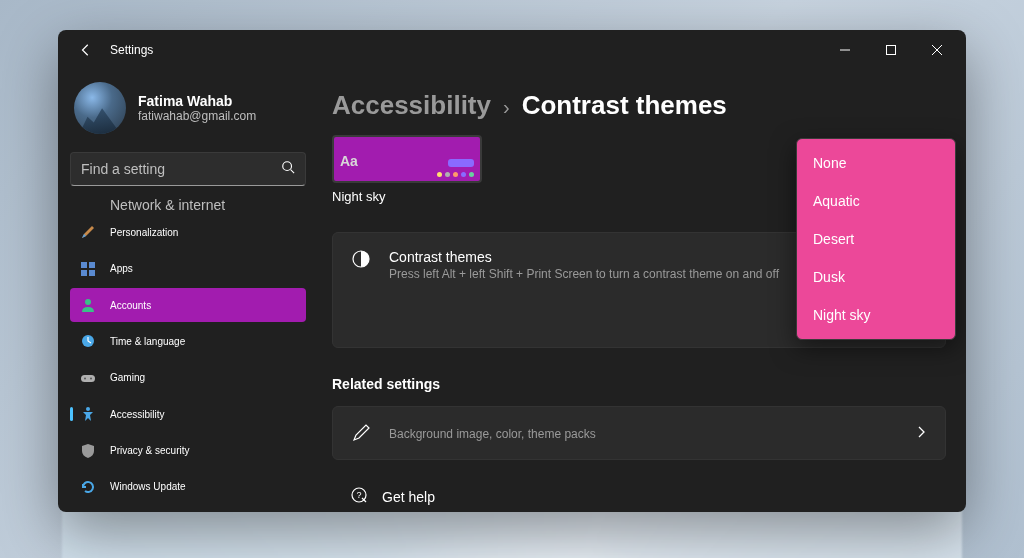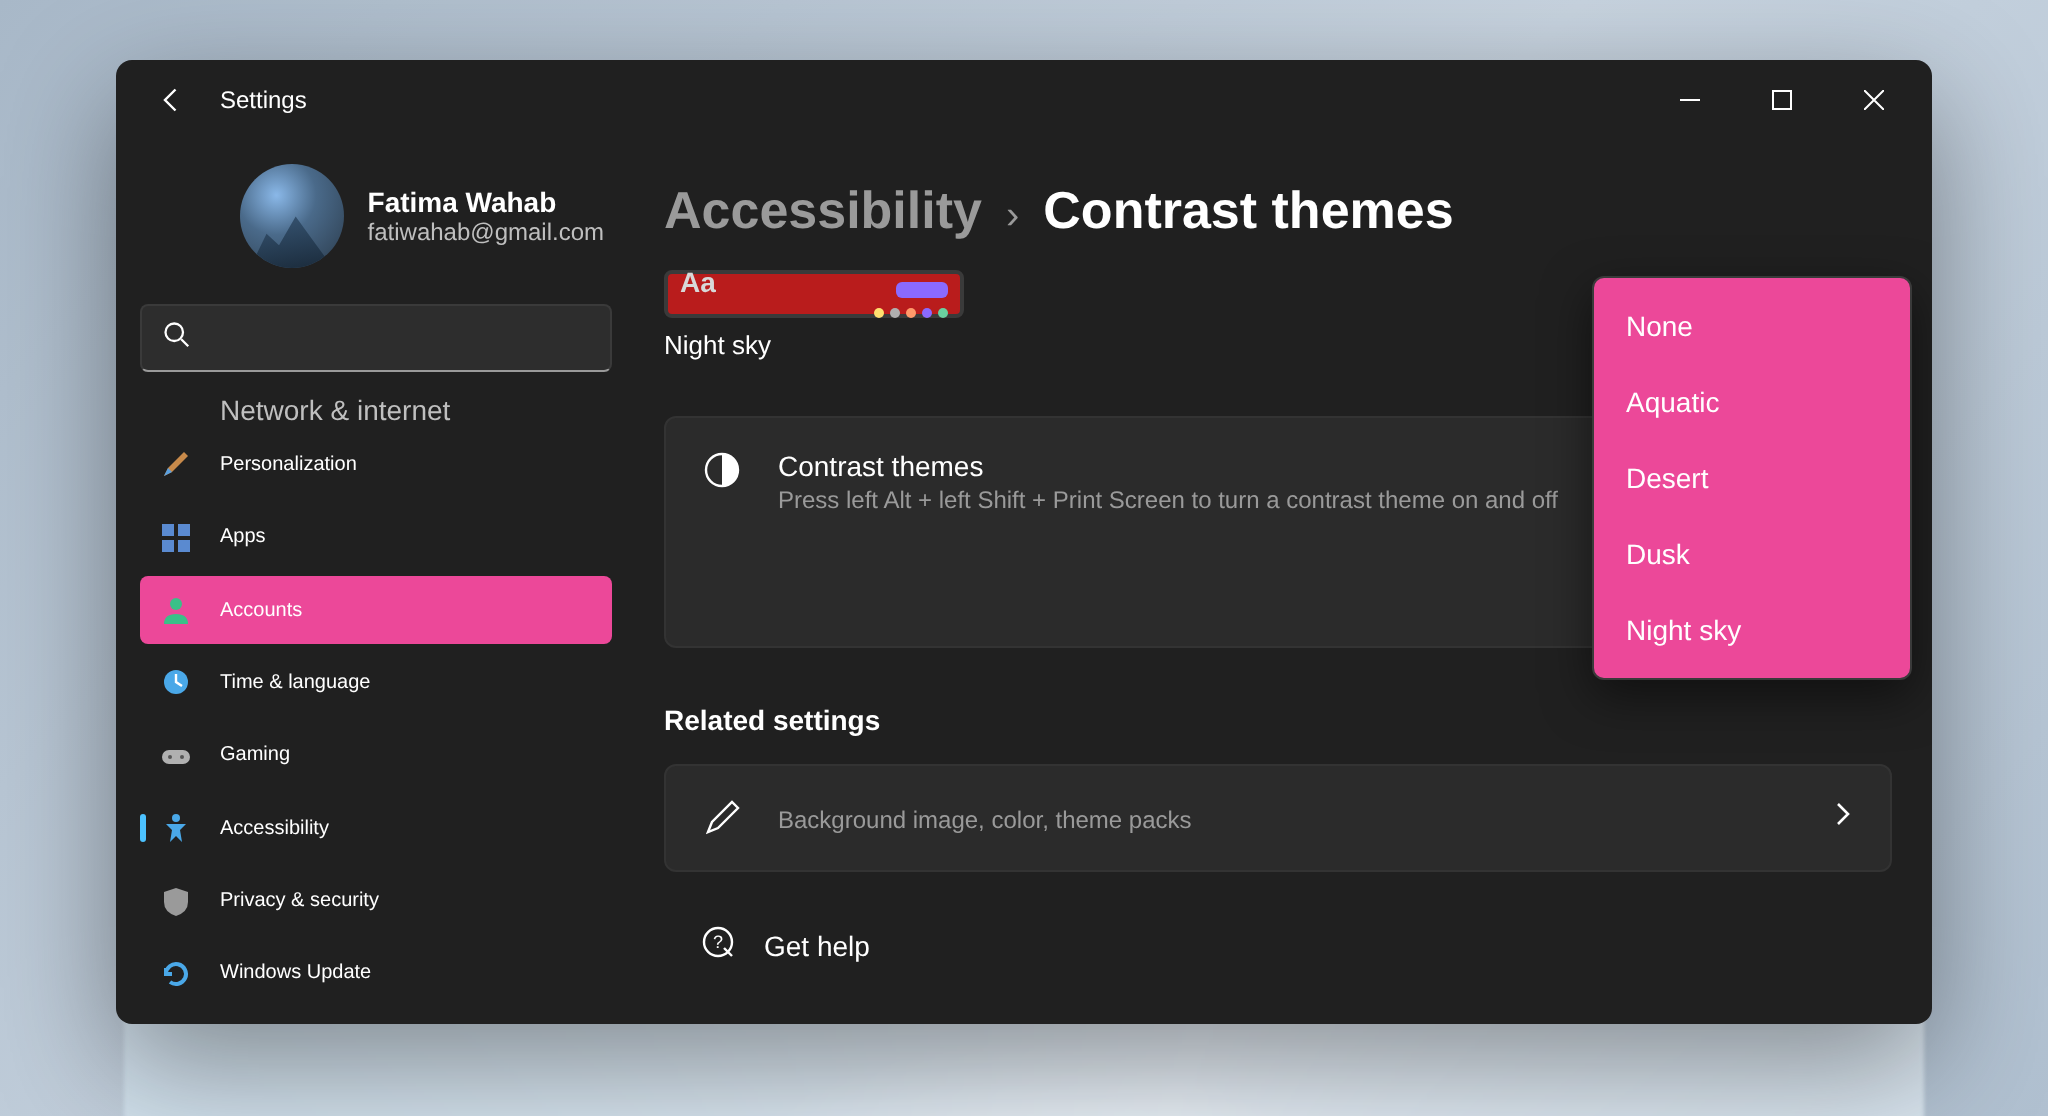--- a/index.html
+++ b/index.html
@@ -32,21 +32,21 @@
 }
 .back-btn svg { width: 14px; height: 14px; }
 .title { font-size: 12px; color: #fff; }
 .win-controls { margin-left: auto; display:flex; }
 .win-btn { width: 46px; height: 32px; display:flex; align-items:center; justify-content:center; color:#fff; }
 .win-btn svg { width: 10px; height: 10px; }
 .body { flex:1; display:flex; overflow:hidden; }
 .sidebar {
   width: 260px; padding: 0 8px 8px 8px; display:flex; flex-direction:column;
 }
-.profile { display:flex; align-items:center; gap:12px; padding: 12px 8px 18px 8px; justify-content: flex-end; }
+.profile { display:flex; align-items:center; gap:12px; padding: 12px 8px 18px 8px; }
 .avatar {
   width: 52px; height: 52px; border-radius:50%;
   background: radial-gradient(circle at 35% 30%, #8ab8e8 0%, #4a6a8a 40%, #2a3a4a 100%);
   position:relative; overflow:hidden;
 }
 .avatar::before { content:""; position:absolute; bottom:0; left:10%; width:80%; height:55%;
   background: linear-gradient(170deg, #3a5a7a 0%, #1a2a3a 100%);
   clip-path: polygon(0% 100%, 20% 40%, 35% 60%, 55% 10%, 75% 50%, 100% 100%);
 }
 .profile-name { font-size:14px; font-weight:600; }
@@ -59,38 +59,38 @@
   flex:1; background:transparent; border:none; outline:none; color:#fff; font-size:14px;
 }
 .search input::placeholder { color:#bfbfbf; }
 .search-icon { color:#fff; }
 .search-icon svg { width:14px; height:14px; }
 .nav { flex:1; overflow-y:hidden; display:flex; flex-direction:column; gap:2px; padding:0 4px; }
 .nav-item {
   height: 36px; display:flex; align-items:center; gap:14px; padding:0 10px;
   border-radius:4px; font-size:10px; color:#fff; position:relative;
 }
-.nav-item.selected { background:#ec4899; }
+.nav-item.selected { background:#a21caf; }
 .nav-item.active::before {
   content:""; position:absolute; left:0; top:10px; bottom:10px; width:3px;
   background:#4cc2ff; border-radius:2px;
 }
 .nav-icon { width:16px; height:16px; display:flex; align-items:center; justify-content:center; }
 .nav-icon svg { width:16px; height:16px; }
 .nav-cut { height:18px; display:flex; align-items:flex-end; padding:0 10px 0 40px; font-size:14px; color:#bfbfbf; overflow:hidden; }
 .content { flex:1; padding: 0 20px 0 14px; overflow:hidden; position:relative; }
 .breadcrumb { display:flex; align-items:baseline; gap:12px; padding: 20px 0 14px 0; }
 .crumb-parent { font-size:26px; font-weight:600; color:#9a9a9a; }
 .crumb-sep { font-size:20px; color:#9a9a9a; }
 .crumb-current { font-size:26px; font-weight:600; color:#fff; }
 .preview-strip { display:flex; gap:10px; }
 .preview-tile { width:150px; }
 .preview-frame {
-  height:24px; background:#b91c1c; border:2px solid #3a3a3a; border-radius:4px;
-  display:flex; align-items:flex-start; justify-content:space-between; padding:4px 6px;
+  height:48px; background:#a21caf; border:2px solid #3a3a3a; border-radius:4px;
+  display:flex; align-items:flex-end; justify-content:space-between; padding:4px 6px;
 }
 .dots { display:flex; gap:3px; }
 .dot { width:5px; height:5px; border-radius:50%; }
 .aa { color:#d8d8d8; font-size:14px; font-weight:600; position:relative; top:-8px; }
 .pill { width:26px; height:8px; background:#8a6aff; border-radius:3px; margin-bottom:2px; }
 .preview-label { font-size:13px; margin-top:6px; }
 .card {
   background:#2b2b2b; border:1px solid #333; border-radius:6px; padding:16px 18px;
   margin-top:28px;
 }
@@ -163,20 +163,21 @@
     <div class="sidebar">
       <div class="profile">
         <div class="avatar"></div>
         <div>
           <div class="profile-name">Fatima Wahab</div>
           <div class="profile-email">fatiwahab@gmail.com</div>
         </div>
       </div>
 
       <div class="search">
+        <input placeholder="Find a setting" style="">
         <span class="search-icon">
           <svg viewBox="0 0 16 16">
               <circle cx="7" cy="7" r="5" fill="none" stroke="currentColor" stroke-width="1.3"></circle>
               <path d="M11 11 L15 15" stroke="currentColor" stroke-width="1.3"></path>
             </svg>
         </span>
       </div>
 
       <div class="nav">
         <div class="nav-cut">Network &amp; internet</div>

